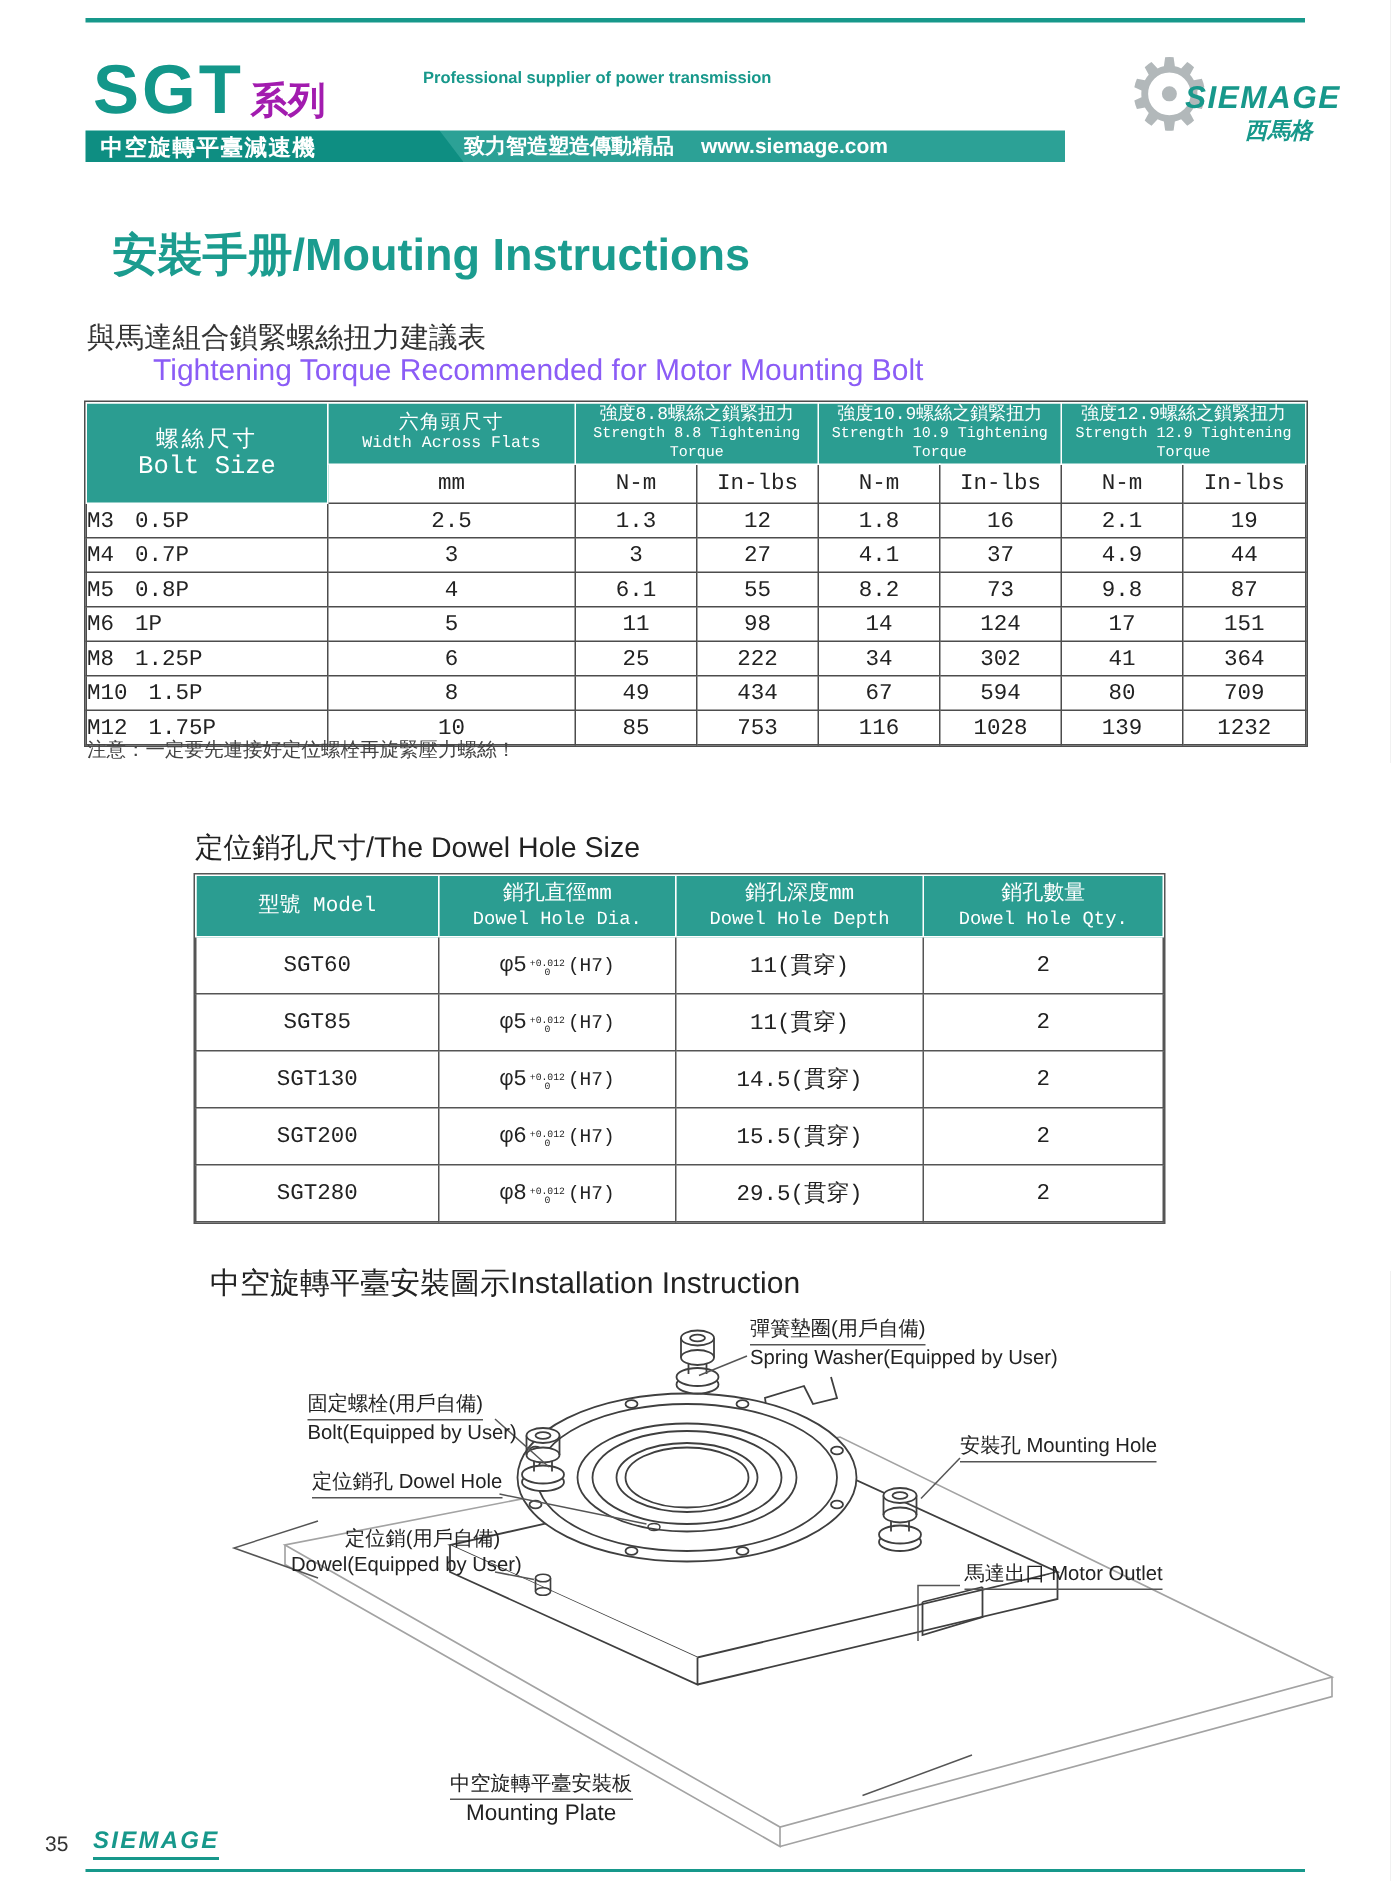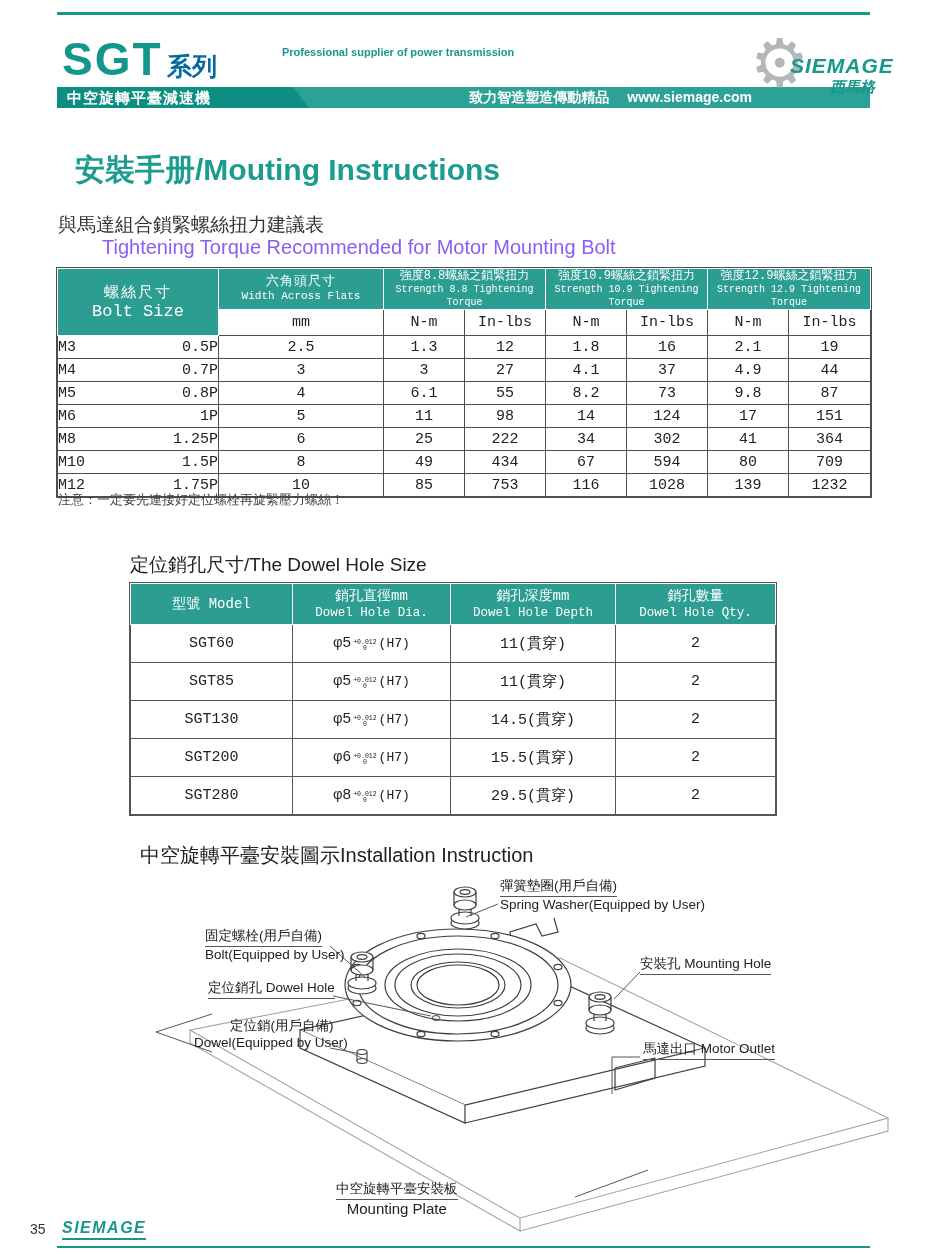--- a/index.html
+++ b/index.html
@@ -4,21 +4,21 @@
 <style>
   html,body{margin:0;padding:0;background:#e8e8e8;}
   .page{
     position:relative;width:927px;height:1254px;margin:0 auto;background:#ffffff;
     font-family:"Liberation Sans","DejaVu Sans",sans-serif;color:#222;overflow:hidden;
   }
   .abs{position:absolute;}
   .rule{background:#17988b;height:3px;}
   
   .sgt{font-size:46px;font-weight:bold;color:#13978a;letter-spacing:2px;line-height:1;}
-  .sgt-suffix{font-size:25px;font-weight:bold;color:#0369a1;}
+  .sgt-suffix{font-size:25px;font-weight:bold;color:#a21caf;}
   .tag-zh{font-size:17px;font-weight:bold;color:#17988b;line-height:1.2;}
   .tag-en{font-size:11px;font-weight:bold;color:#17988b;}
   .teal-bar{background:#2ca196;height:21px;overflow:visible;}
   .teal-bar-dark{position:absolute;left:0;top:0;height:21px;width:252px;background:#0e8e82;
     clip-path:polygon(0 0,236px 0,252px 100%,0 100%);}
   .bar-left-text{position:absolute;left:10px;top:2px;color:#fff;font-size:15px;font-weight:bold;
     font-family:"Liberation Serif","DejaVu Serif",serif;letter-spacing:1px;}
   .bar-right{position:absolute;right:118px;top:2px;color:#fff;font-size:14px;font-weight:bold;white-space:nowrap;}
   .bar-right .url{margin-left:14px;}
   .logo-gear{font-size:66px;color:#b2b8ba;line-height:1;}
@@ -34,56 +34,56 @@
   .t1{width:813px;table-layout:fixed;outline:1px solid #4d4d4d;}
   .t1 th{background:#2b9d91;color:#fff;border:1px solid #fff;font-weight:normal;padding:0;}
   .t1 .hz{font-size:12px;line-height:1.25;}
   .t1 .he{font-size:10px;line-height:1.25;}
   .t1 .bolt-z{font-size:15px;letter-spacing:2px;}
   .t1 .bolt-e{font-size:17px;}
   .t1 td{border:1px solid #4d4d4d;text-align:center;font-size:15px;color:#222;height:22px;padding:0;}
   .t1 td.unit{font-size:15px;}
   .t1 tr.gh{height:40px;}
   .t1 tr.uh{height:26px;}
-  .sizepair{display:flex;justify-content:space-between;gap:30px;}
+  .sizepair{display:flex;justify-content:flex-start;gap:14px;}
   .notice-zh{font-size:13px;color:#444;font-family:"Liberation Serif","DejaVu Serif",serif;}
   .notice-en{font-size:13.5px;color:#333;}
   
   .t2{width:645px;table-layout:fixed;outline:1px solid #555;}
   .t2 th{background:#2b9d91;color:#fff;border:1px solid #fff;font-weight:normal;height:40px;padding:0;}
   .t2 .hz{font-size:14px;line-height:1.3;}
   .t2 .he{font-size:12.5px;line-height:1.3;}
   .t2 td{border:1px solid #555;text-align:center;font-size:15px;height:35px;color:#222;}
   .tol{display:inline-flex;flex-direction:column;font-size:6.5px;line-height:6px;vertical-align:3px;margin:0 2px;}
   .dfit{font-size:13px;}
   
   .dlabel{position:absolute;font-size:13.5px;color:#222;line-height:1.25;white-space:nowrap;}
   .dlabel .ul{border-bottom:1px solid #555;display:inline-block;padding-bottom:1px;}
-  .center{text-align:center;margin-left:36px;}
+  .center{text-align:center;}
   
   .pagenum{font-size:14px;color:#333;}
   .footer-logo{font-size:16px;font-weight:900;font-style:italic;color:#17988b;letter-spacing:1.5px;
     border-bottom:2px solid #17988b;padding-bottom:1px;}
 </style>
 </head>
 <body>
 
 <div class="page">
 
   <div class="abs rule" style="left:57px;top:12px;width:813px;"></div>
 
   <div class="abs" style="left:62px;top:36px;">
     <span class="sgt">SGT</span>
     <span class="sgt-suffix">系列</span>
   </div>
   <div class="abs" style="left:282px;top:46px;">
     <div class="tag-en">Professional supplier of power transmission</div>
   </div>
 
-  <div class="abs teal-bar" style="left:57px;top:87px;width:813px;text-decoration:underline;">
+  <div class="abs teal-bar" style="left:57px;top:87px;width:653px;text-decoration:underline;">
     <div class="teal-bar-dark"></div>
     <div class="bar-left-text">中空旋轉平臺減速機</div>
     <div class="bar-right">
       <span>致力智造塑造傳動精品</span>
       <span class="url">www.siemage.com</span>
     </div>
   </div>
 
   <div class="abs" style="left:748px;top:28px;width:170px;height:80px;">
     <span class="abs logo-gear" style="left:2px;top:2px;">⚙</span>

